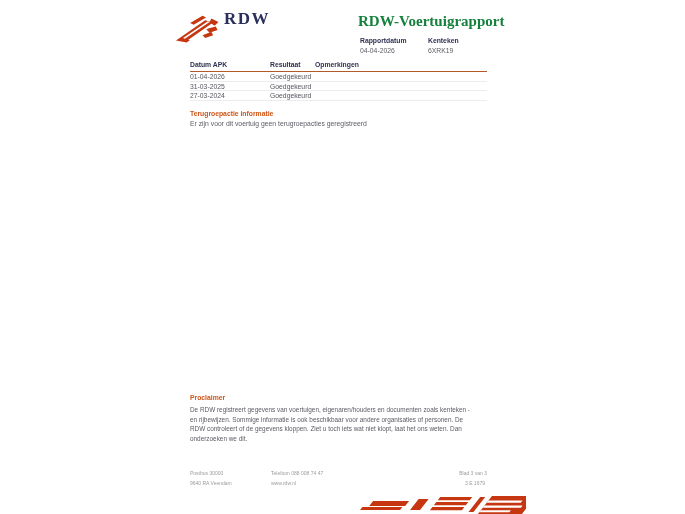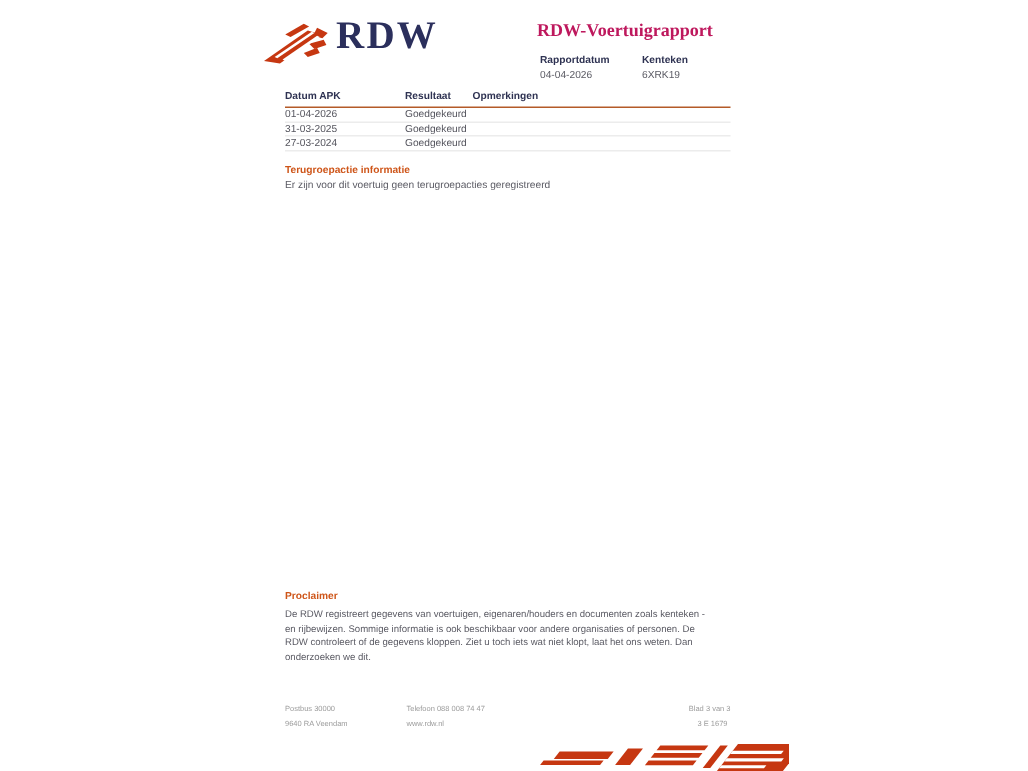--- a/index.html
+++ b/index.html
@@ -5,26 +5,26 @@
   html,body{margin:0;padding:0;background:#fff;}
   .page{
     position:relative;width:685px;height:514px;background:#ffffff;
     font-family:"Liberation Sans","DejaVu Sans",sans-serif;overflow:hidden;
   }
   
   .logo-svg{position:absolute;left:176px;top:13px;width:46px;height:34px;}
   .wordmark{
     position:absolute;left:224px;top:9px;
     font-family:"Liberation Serif","DejaVu Serif",serif;
-    font-weight:bold;font-size:26px;letter-spacing:1.5px;color:#2B2F5C;
+    font-weight:bold;font-size:17px;letter-spacing:1.5px;color:#2B2F5C;
   }
   .report-title{
     position:absolute;left:358px;top:13px;
     font-family:"Liberation Serif","DejaVu Serif",serif;
-    font-weight:bold;font-size:12px;color:#be185d;white-space:nowrap;
+    font-weight:bold;font-size:15px;color:#15803d;white-space:nowrap;
   }
   .meta{position:absolute;left:360px;top:37px;display:flex;}
   .meta-block{margin-right:13px;min-width:42px;}
   .meta-block:first-child{min-width:55px;}
   .meta-label{font-size:6.8px;font-weight:bold;color:#2E3252;}
   .meta-value{font-size:6.8px;color:#5B5B64;margin-top:2.5px;}
   
   .apk-table{position:absolute;left:190px;top:61px;width:297px;}
   .t-head{display:flex;font-size:6.8px;font-weight:bold;color:#2E3252;
           padding-bottom:3px;border-bottom:1.5px solid #B45A28;}

